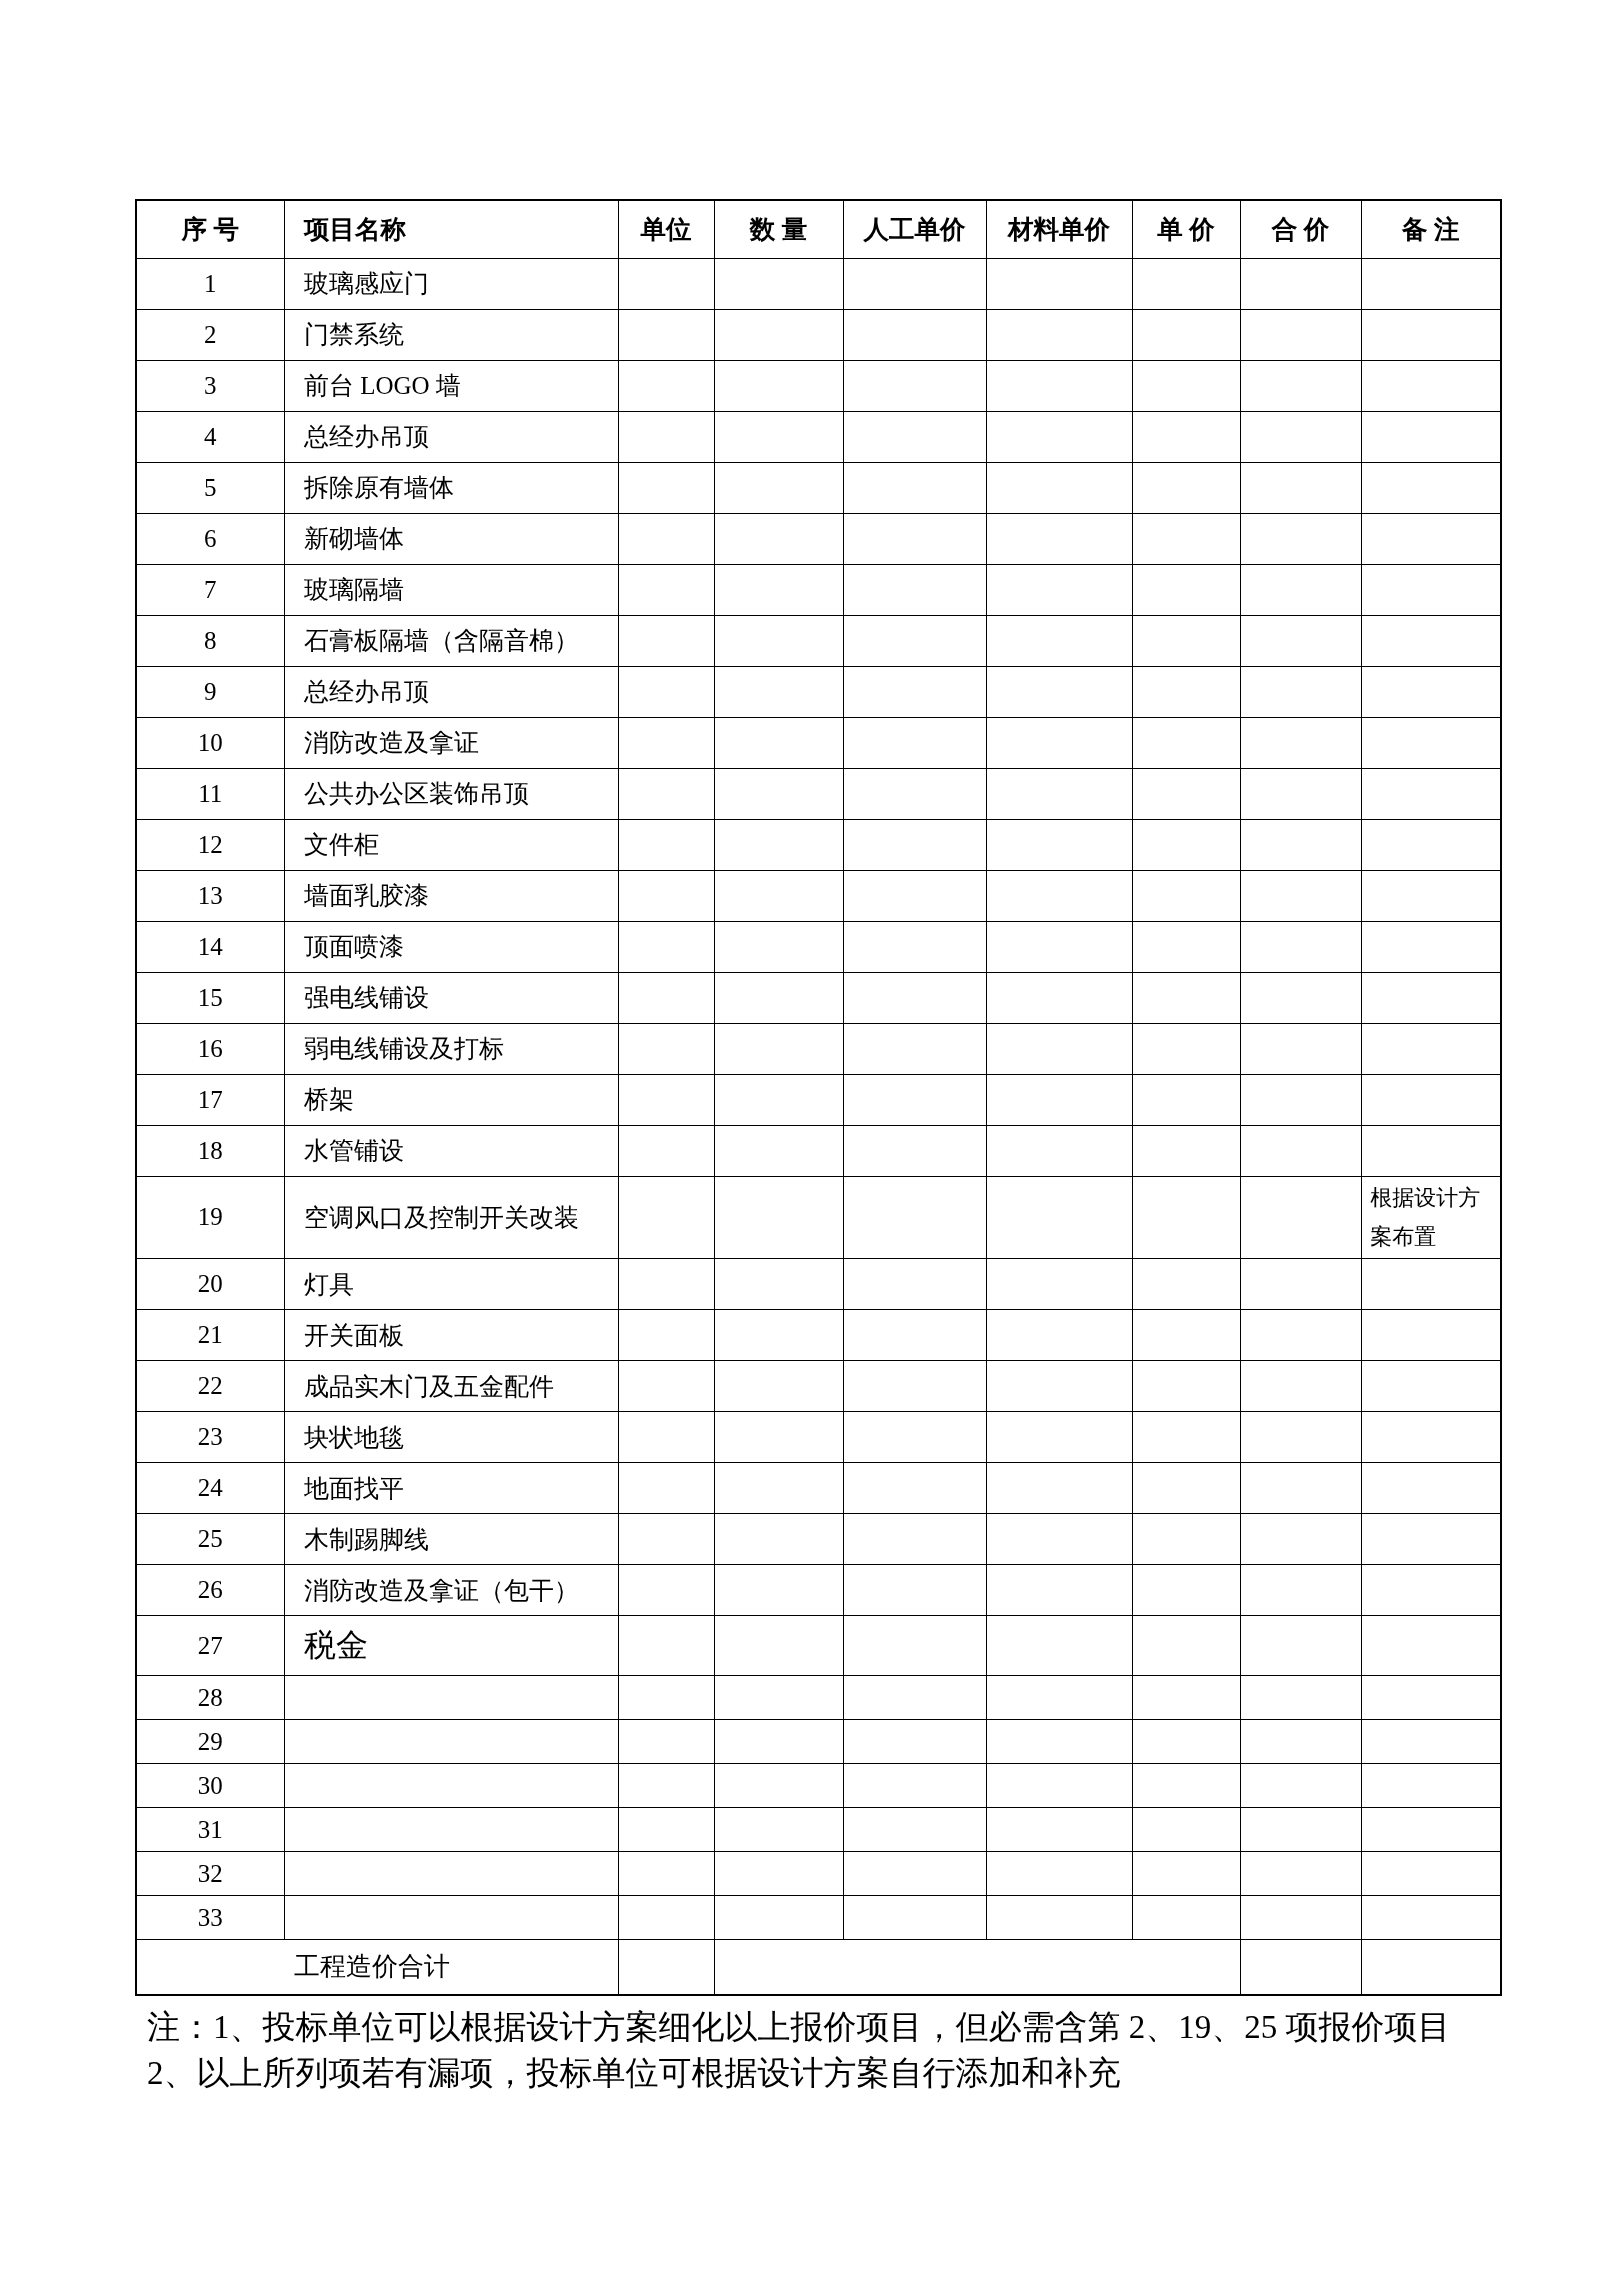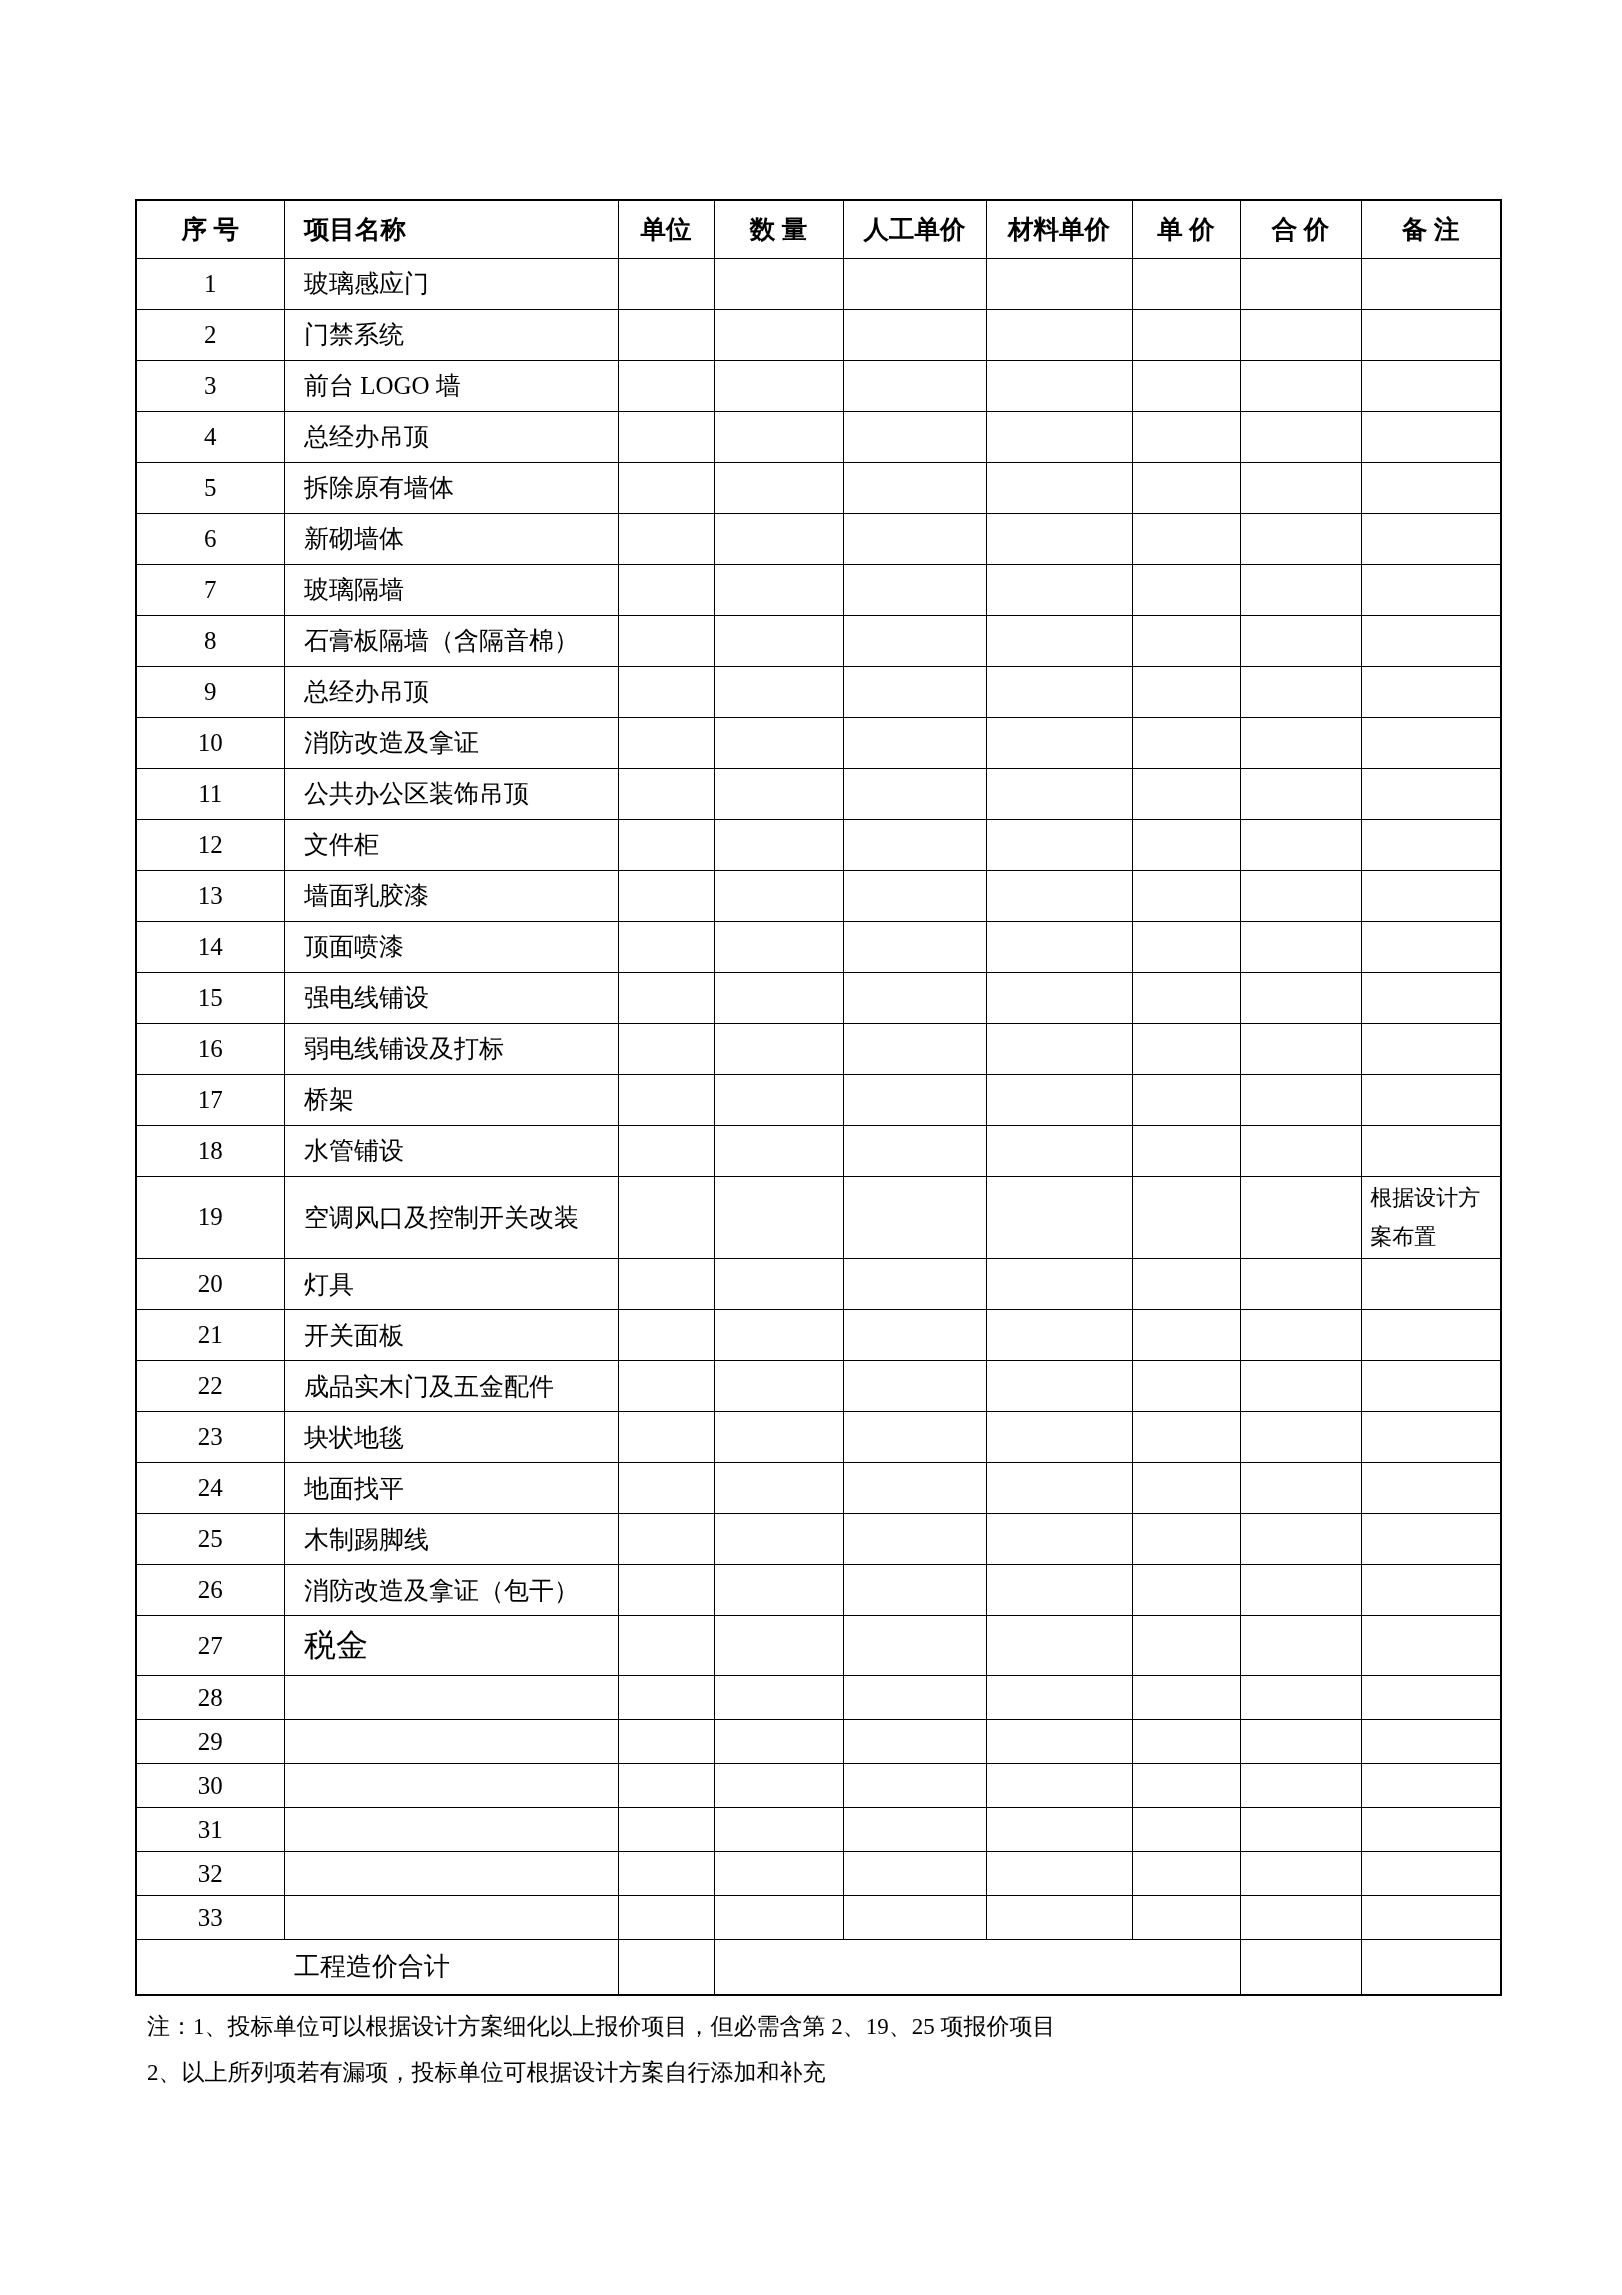--- a/index.html
+++ b/index.html
@@ -70,21 +70,21 @@
     text-align: left;
     padding-left: 157px;
     font-size: 26px;
     white-space: nowrap;
   }
   .notes {
     position: absolute;
     left: 147px;
     top: 2004px;
     width: 1276px;
-    font-size: 23px;
+    font-size: 33px;
     line-height: 46px;
   }
   .notes .note-line { white-space: nowrap; }
 </style>
 </head>
 <body>
 
 <div class="page">
 
   <table class="cost-table">

